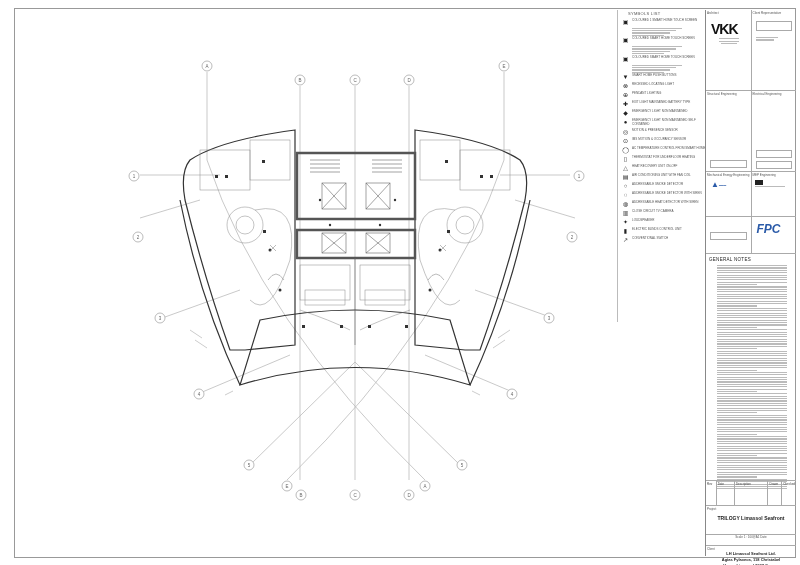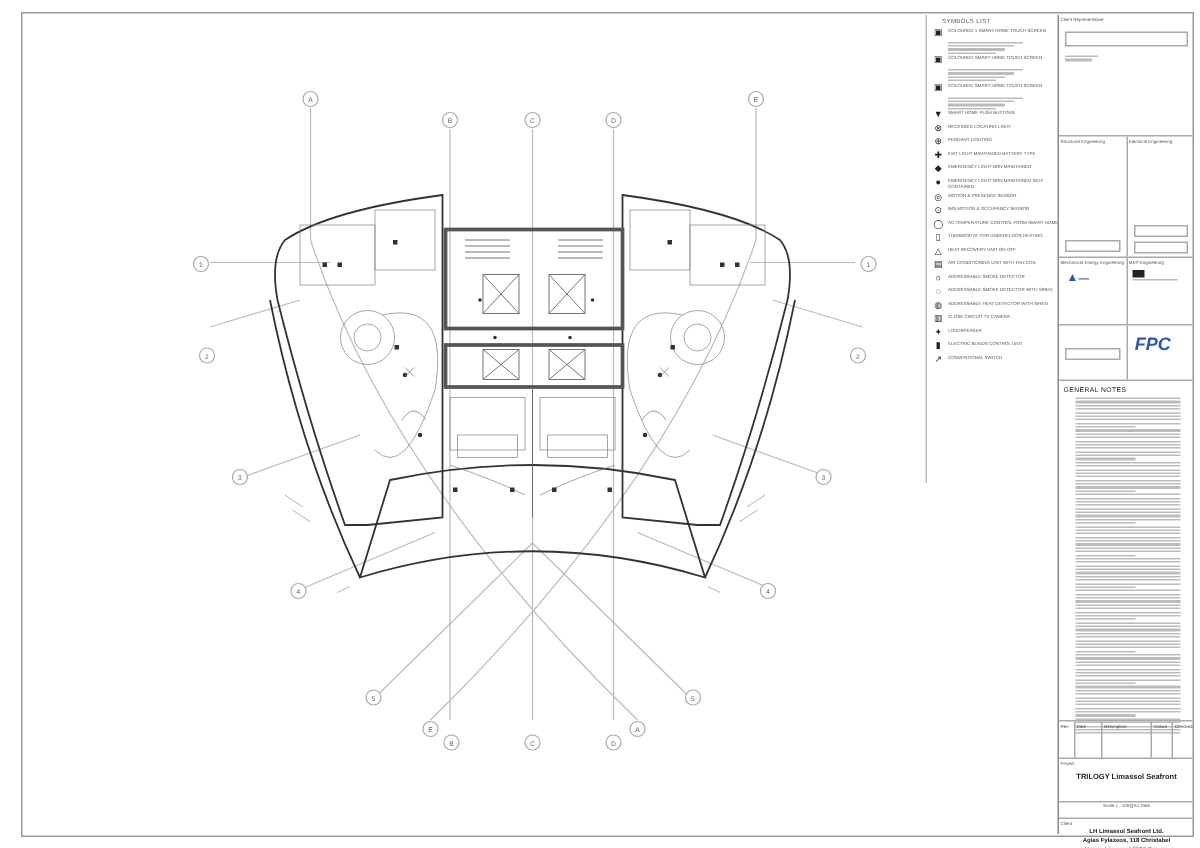--- a/index.html
+++ b/index.html
@@ -276,20 +276,27 @@
       <div class="lg-item">
         <span class="lg-sym">↗</span>
         <span>CONVENTIONAL SWITCH</span>
       </div>
     </div>
 </div>
 
 <div class="tb">
   <div class="tb-row" style="height:80px;">
     <div class="tb-cell">
+      <div class="small">Architect</div>
+      <div class="logo">VKK</div>
+      <div class="note-line" style="width:20px;margin-left:12px;"></div>
+      <div class="note-line" style="width:20px;margin-left:12px;"></div>
+      <div class="note-line" style="width:16px;margin-left:14px;"></div>
+    </div>
+    <div class="tb-cell">
       <div class="small">Client Representative</div>
       <div style="border:1px solid #aaa;height:8px;margin:6px 3px;"></div>
       <div class="note-line" style="width:22px;margin-left:3px;"></div>
       <div class="note-line" style="width:18px;margin-left:3px;"></div>
     </div>
   </div>
   <div class="tb-row" style="height:80px;">
     <div class="tb-cell">
       <div class="small">Structural Engineering</div>
       <div style="border:1px solid #aaa;height:6px;margin:64px 3px 0;"></div>

